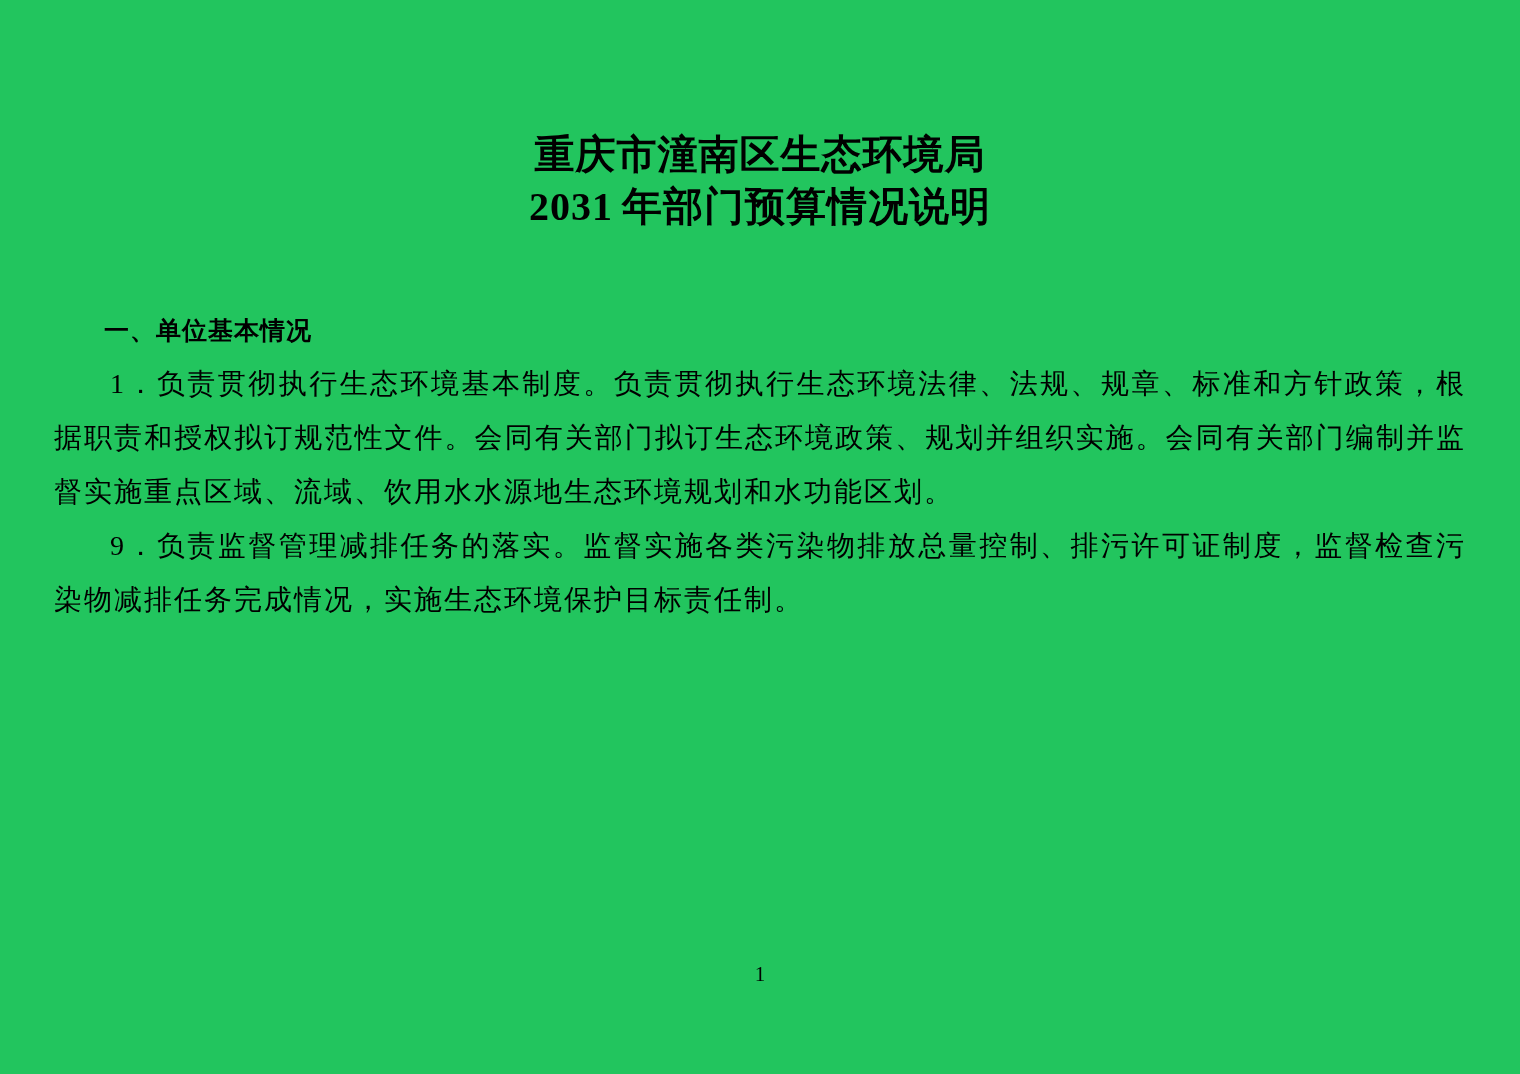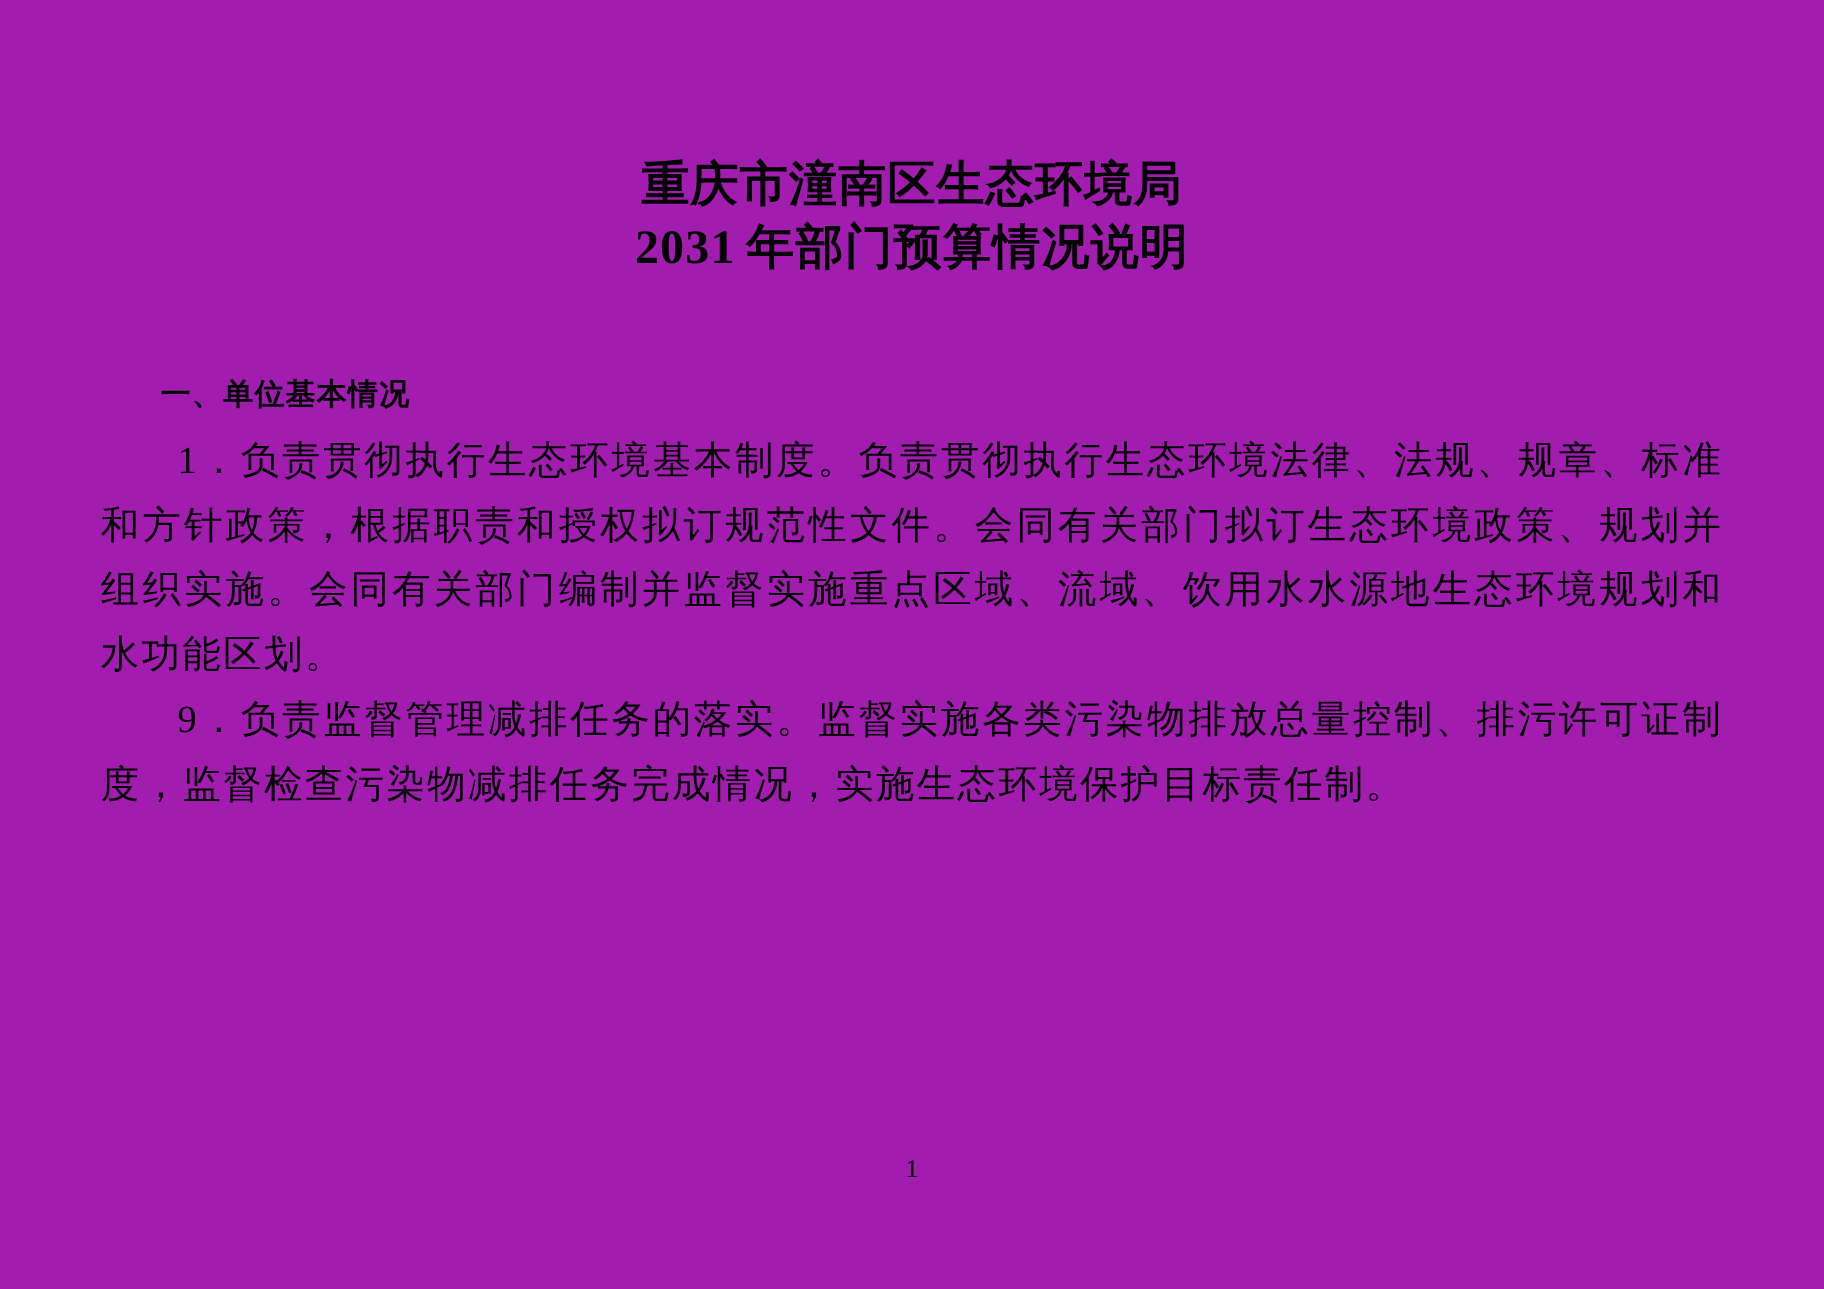--- a/index.html
+++ b/index.html
@@ -8,23 +8,23 @@
     width: 1520px;
     height: 1074px;
     background: #ffffff;
     overflow: hidden;
   }
 
   .page {
     position: relative;
     width: 1520px;
     height: 1074px;
-    background: #a21caf;
+    background: #22c55e;
     color: #000000;
-    padding: 0 84px;
+    padding: 0 54px;
   }
 
   
   .doc-title {
     padding-top: 128px;
     text-align: center;
     font-family: "Liberation Sans", sans-serif;
     font-weight: 700;
     font-size: 40px;
     line-height: 52px;
@@ -55,21 +55,21 @@
     font-size: 25px;
     line-height: 54px;
     text-indent: 2em;
     letter-spacing: 1px;
   }
 
   
   .content p {
     font-family: "Liberation Serif", serif;
     font-weight: 400;
-    font-size: 32px;
+    font-size: 28px;
     line-height: 54px;
     text-indent: 2em;
     text-align: justify;
     text-justify: inter-character;
     letter-spacing: 2px;
   }
 
   
   .page-number {
     position: absolute;

